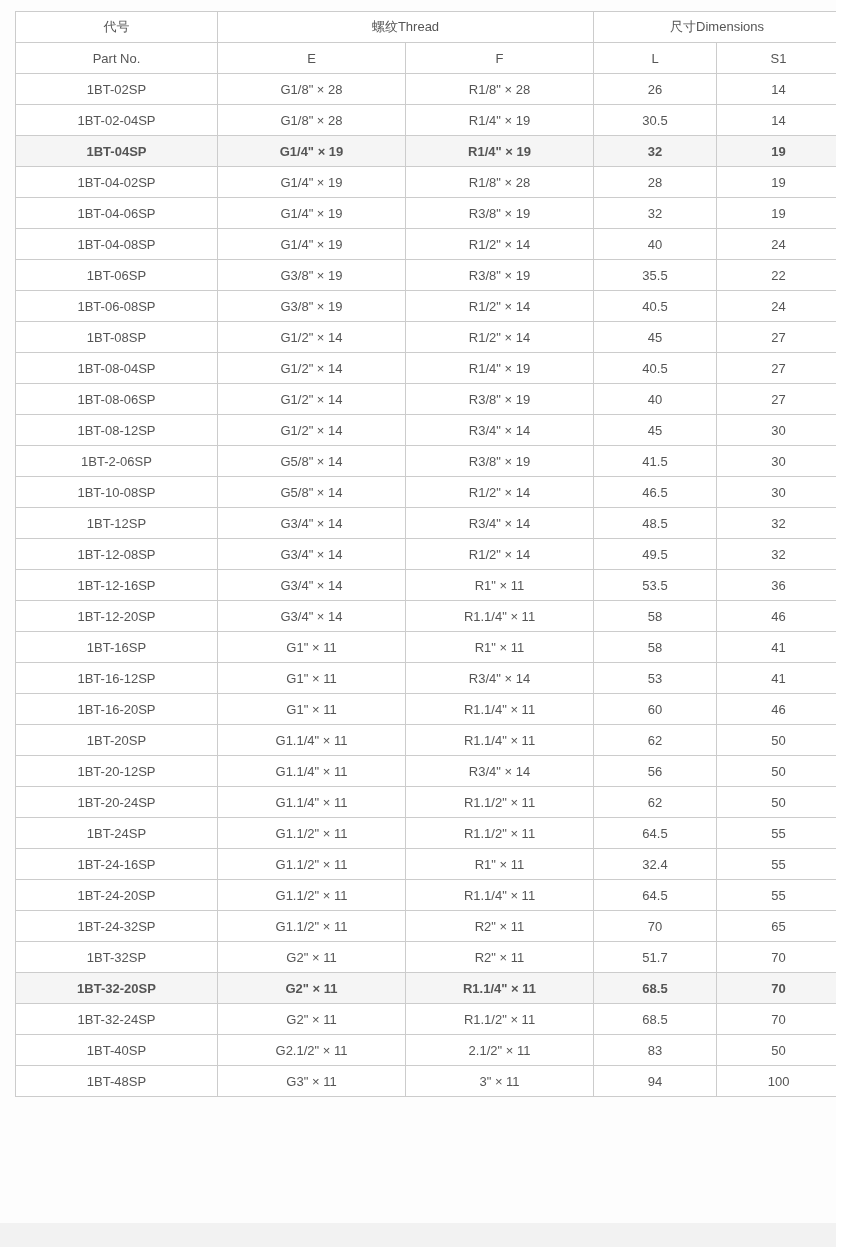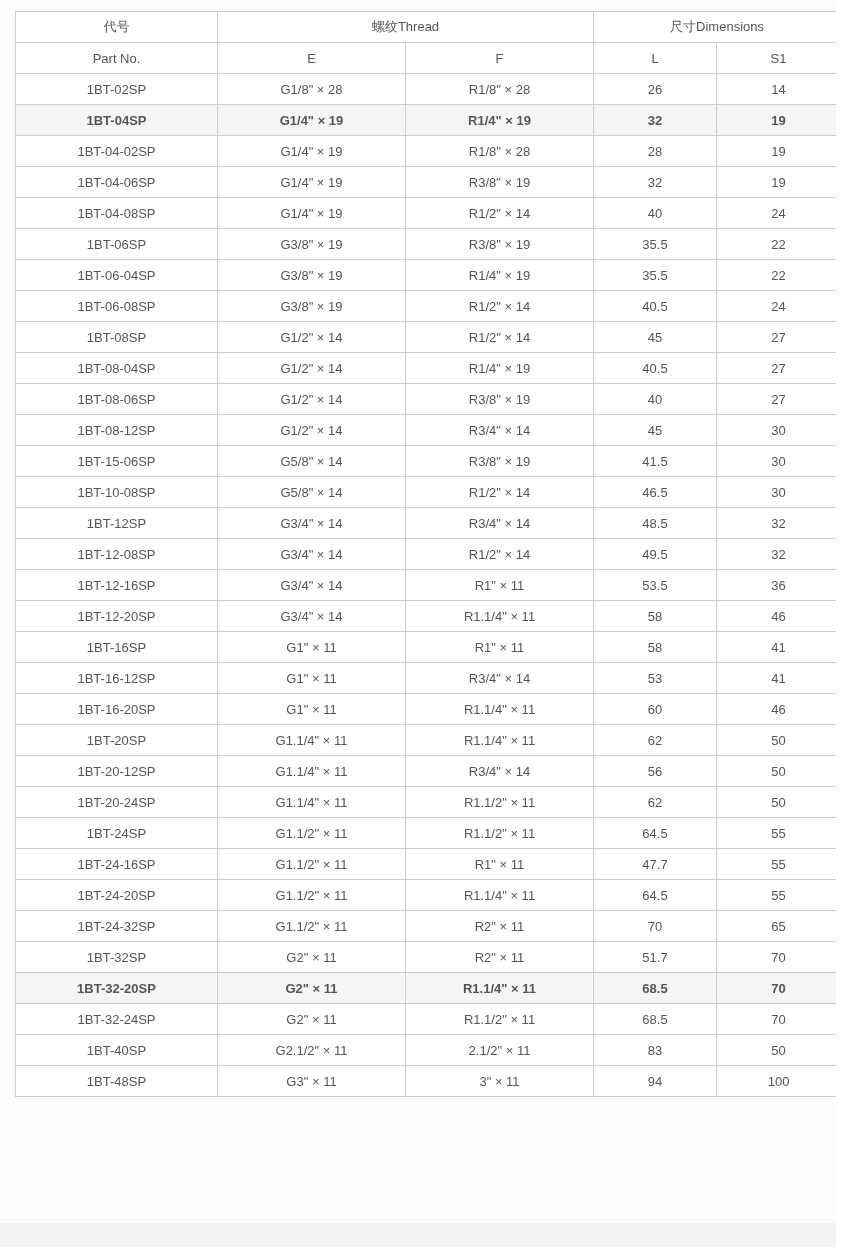--- a/index.html
+++ b/index.html
@@ -81,20 +81,27 @@
         </tr>
       </thead>
       <tbody>
           <tr>
             <td>1BT-02SP</td>
             <td>G1/8" × 28</td>
             <td>R1/8" × 28</td>
             <td>26</td>
             <td>14</td>
           </tr>
+          <tr>
+            <td>1BT-02-04SP</td>
+            <td>G1/8" × 28</td>
+            <td>R1/4" × 19</td>
+            <td>30.5</td>
+            <td>14</td>
+          </tr>
           <tr class="highlight">
             <td>1BT-04SP</td>
             <td>G1/4" × 19</td>
             <td>R1/4" × 19</td>
             <td>32</td>
             <td>19</td>
           </tr>
           <tr>
             <td>1BT-04-02SP</td>
             <td>G1/4" × 19</td>
@@ -117,27 +124,20 @@
             <td>24</td>
           </tr>
           <tr>
             <td>1BT-06SP</td>
             <td>G3/8" × 19</td>
             <td>R3/8" × 19</td>
             <td>35.5</td>
             <td>22</td>
           </tr>
           <tr>
-            <td>1BT-06-04SP</td>
-            <td>G3/8" × 19</td>
-            <td>R1/4" × 19</td>
-            <td>35.5</td>
-            <td>22</td>
-          </tr>
-          <tr>
             <td>1BT-06-08SP</td>
             <td>G3/8" × 19</td>
             <td>R1/2" × 14</td>
             <td>40.5</td>
             <td>24</td>
           </tr>
           <tr>
             <td>1BT-08SP</td>
             <td>G1/2" × 14</td>
             <td>R1/2" × 14</td>
@@ -159,21 +159,21 @@
             <td>27</td>
           </tr>
           <tr>
             <td>1BT-08-12SP</td>
             <td>G1/2" × 14</td>
             <td>R3/4" × 14</td>
             <td>45</td>
             <td>30</td>
           </tr>
           <tr>
-            <td>1BT-15-06SP</td>
+            <td>1BT-2-06SP</td>
             <td>G5/8" × 14</td>
             <td>R3/8" × 19</td>
             <td>41.5</td>
             <td>30</td>
           </tr>
           <tr>
             <td>1BT-10-08SP</td>
             <td>G5/8" × 14</td>
             <td>R1/2" × 14</td>
             <td>46.5</td>
@@ -253,21 +253,21 @@
             <td>1BT-24SP</td>
             <td>G1.1/2" × 11</td>
             <td>R1.1/2" × 11</td>
             <td>64.5</td>
             <td>55</td>
           </tr>
           <tr>
             <td>1BT-24-16SP</td>
             <td>G1.1/2" × 11</td>
             <td>R1" × 11</td>
-            <td>47.7</td>
+            <td>32.4</td>
             <td>55</td>
           </tr>
           <tr>
             <td>1BT-24-20SP</td>
             <td>G1.1/2" × 11</td>
             <td>R1.1/4" × 11</td>
             <td>64.5</td>
             <td>55</td>
           </tr>
           <tr>

